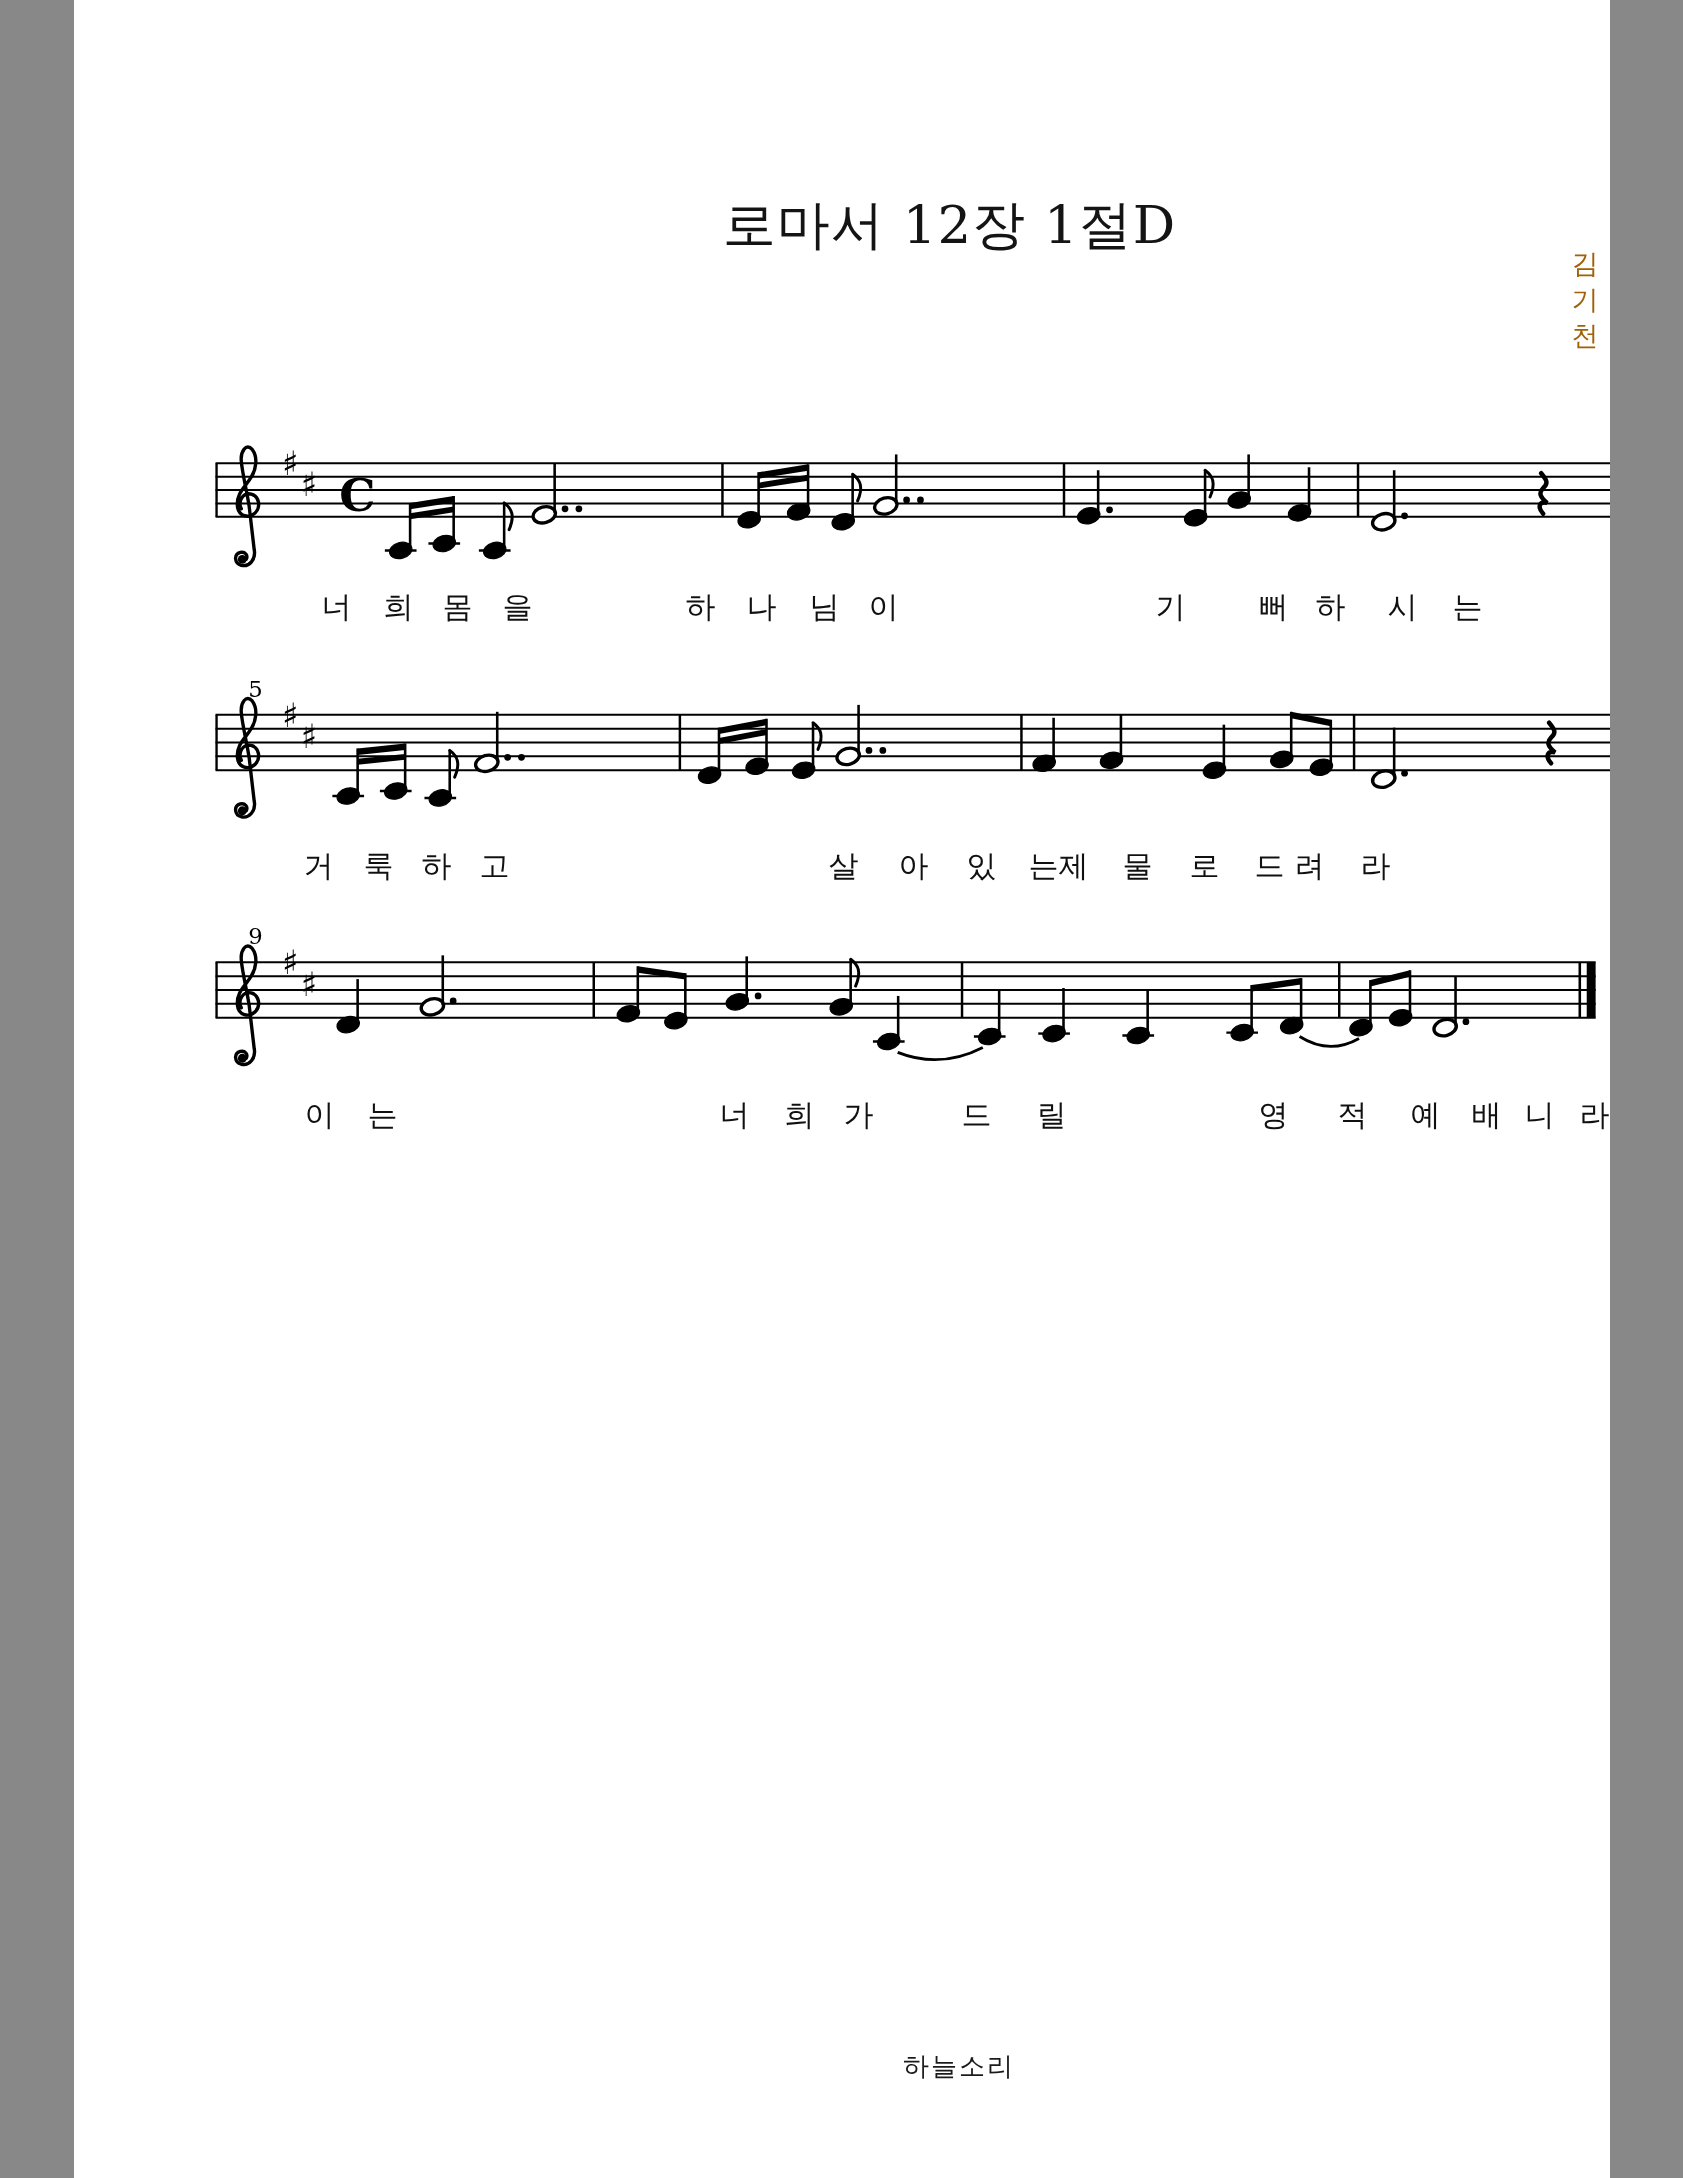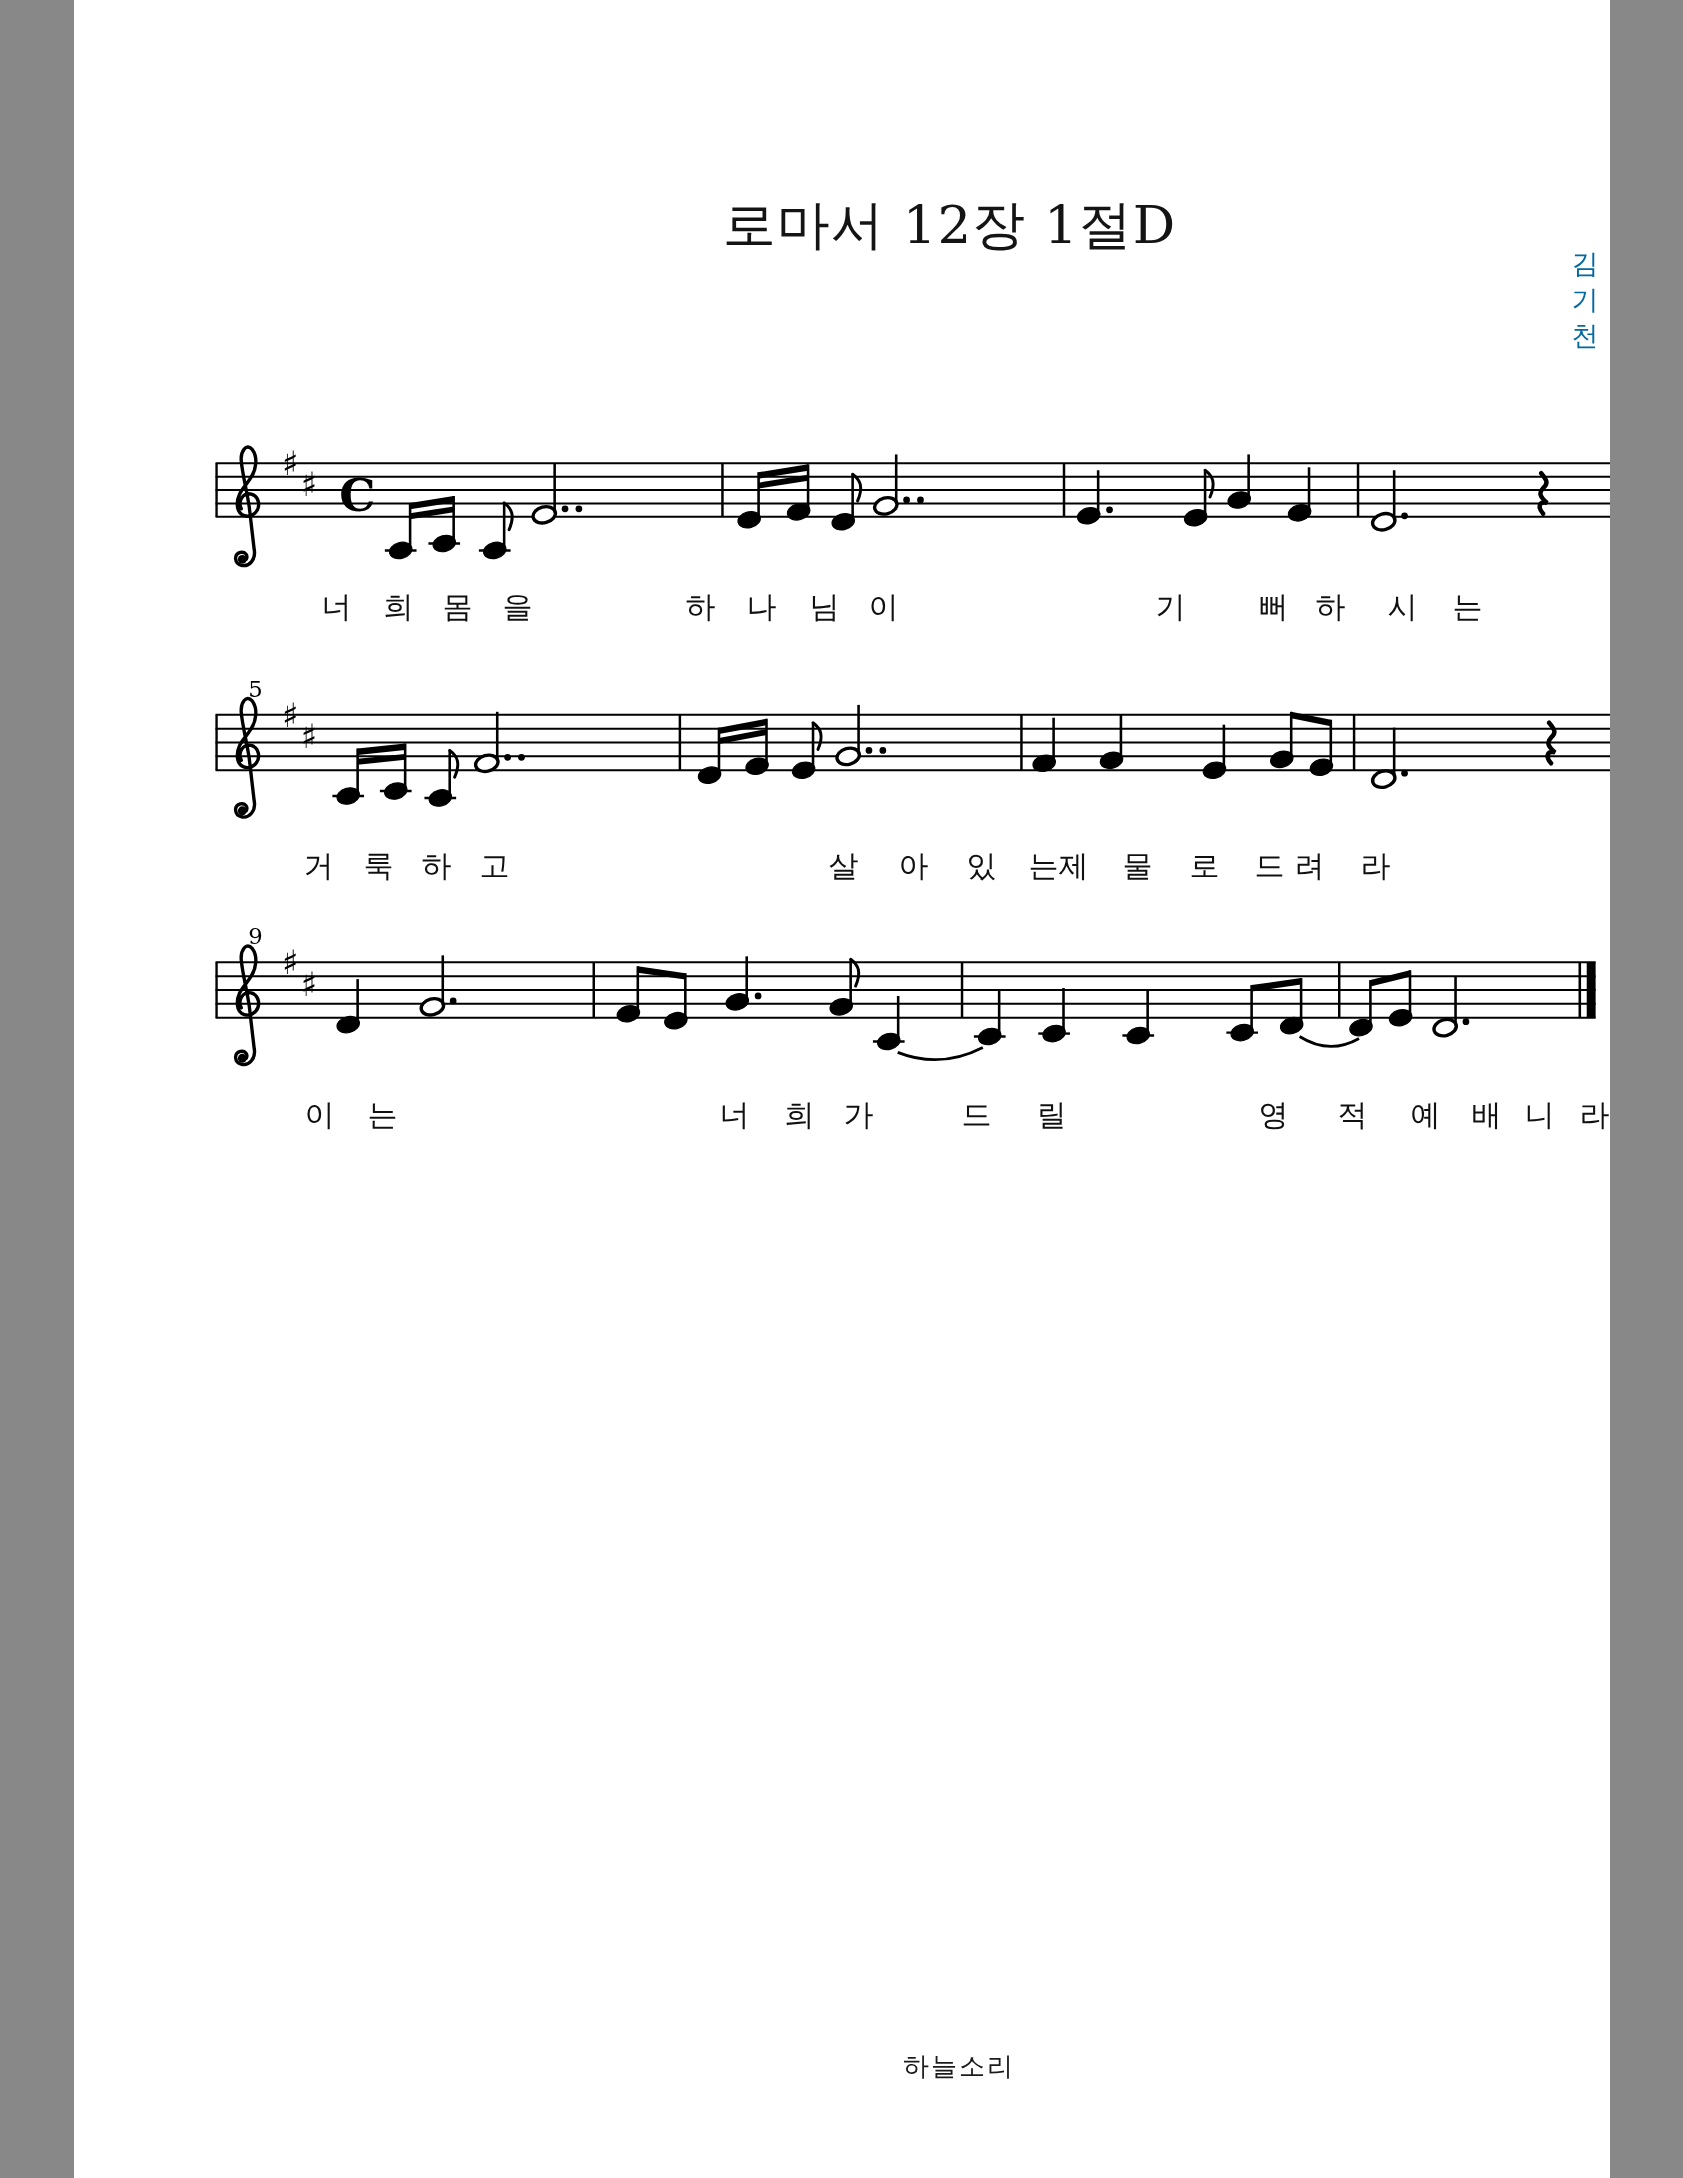--- a/index.html
+++ b/index.html
@@ -10,21 +10,21 @@
     background:#ffffff;
     font-family:"DejaVu Serif","Liberation Serif",serif;
     color:#111;
     overflow:hidden;
   }
   .title{
     position:absolute;left:0;width:1752px;text-align:center;
     top:190px;font-size:53px;letter-spacing:1px;color:#141414;
   }
   .composer{
-    position:absolute;top:246px;left:1498px;font-size:27px;color:#0369a1;
+    position:absolute;top:246px;left:1498px;font-size:27px;color:#a16207;
   }
   .footer{
     position:absolute;top:2049px;left:0;width:1683px;text-align:center;
     font-size:26px;color:#1a1a1a;letter-spacing:2px;padding-left:44px;
   }
   .lyrics-line{position:absolute;left:0;top:0;width:100%;height:40px;}
   .lyrics-line span{
     position:absolute;top:0;font-size:30px;color:#101010;
     font-family:"DejaVu Serif","Liberation Serif",serif;white-space:nowrap;
   }

